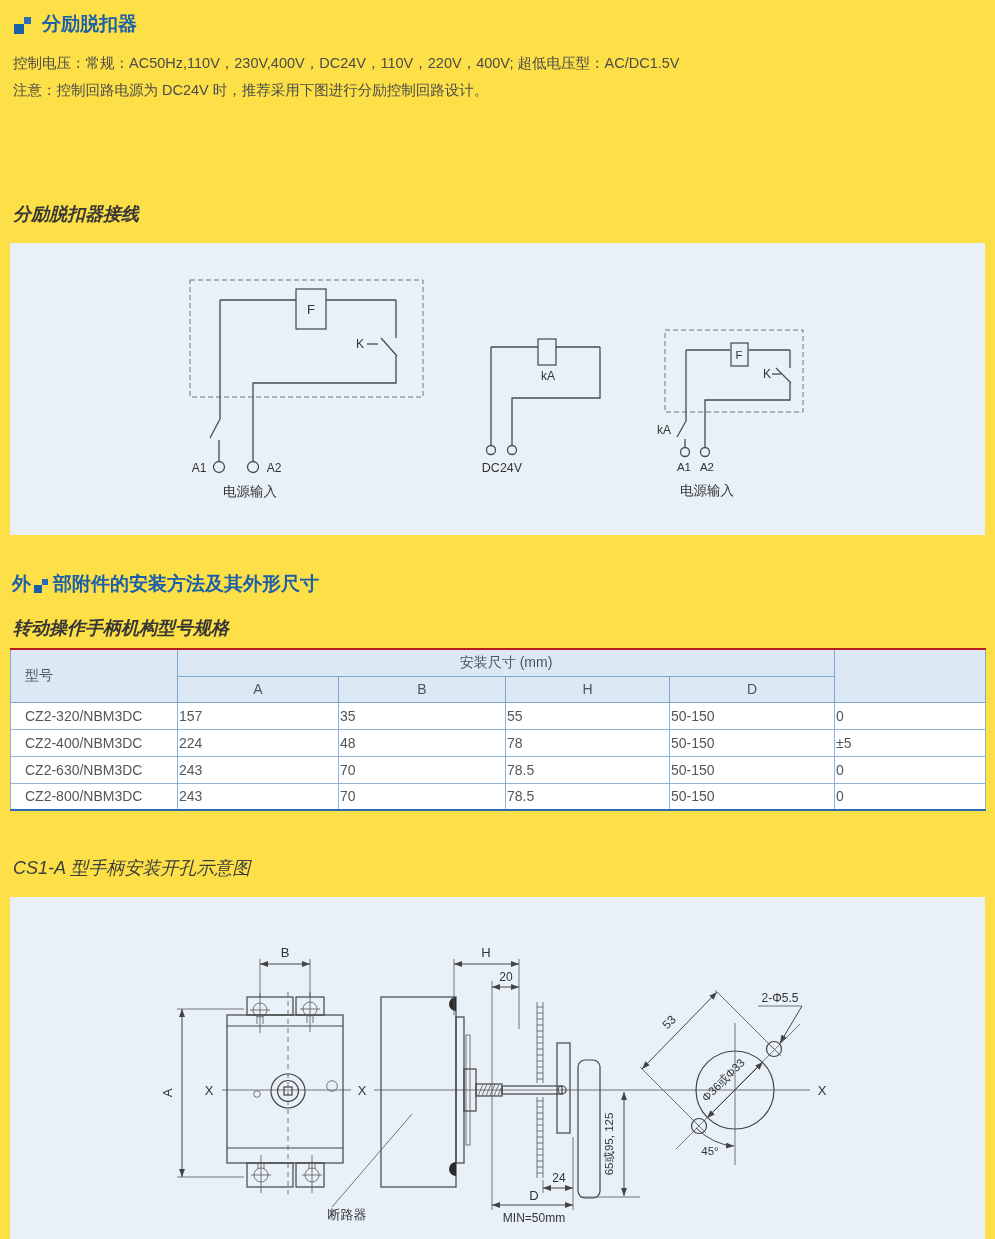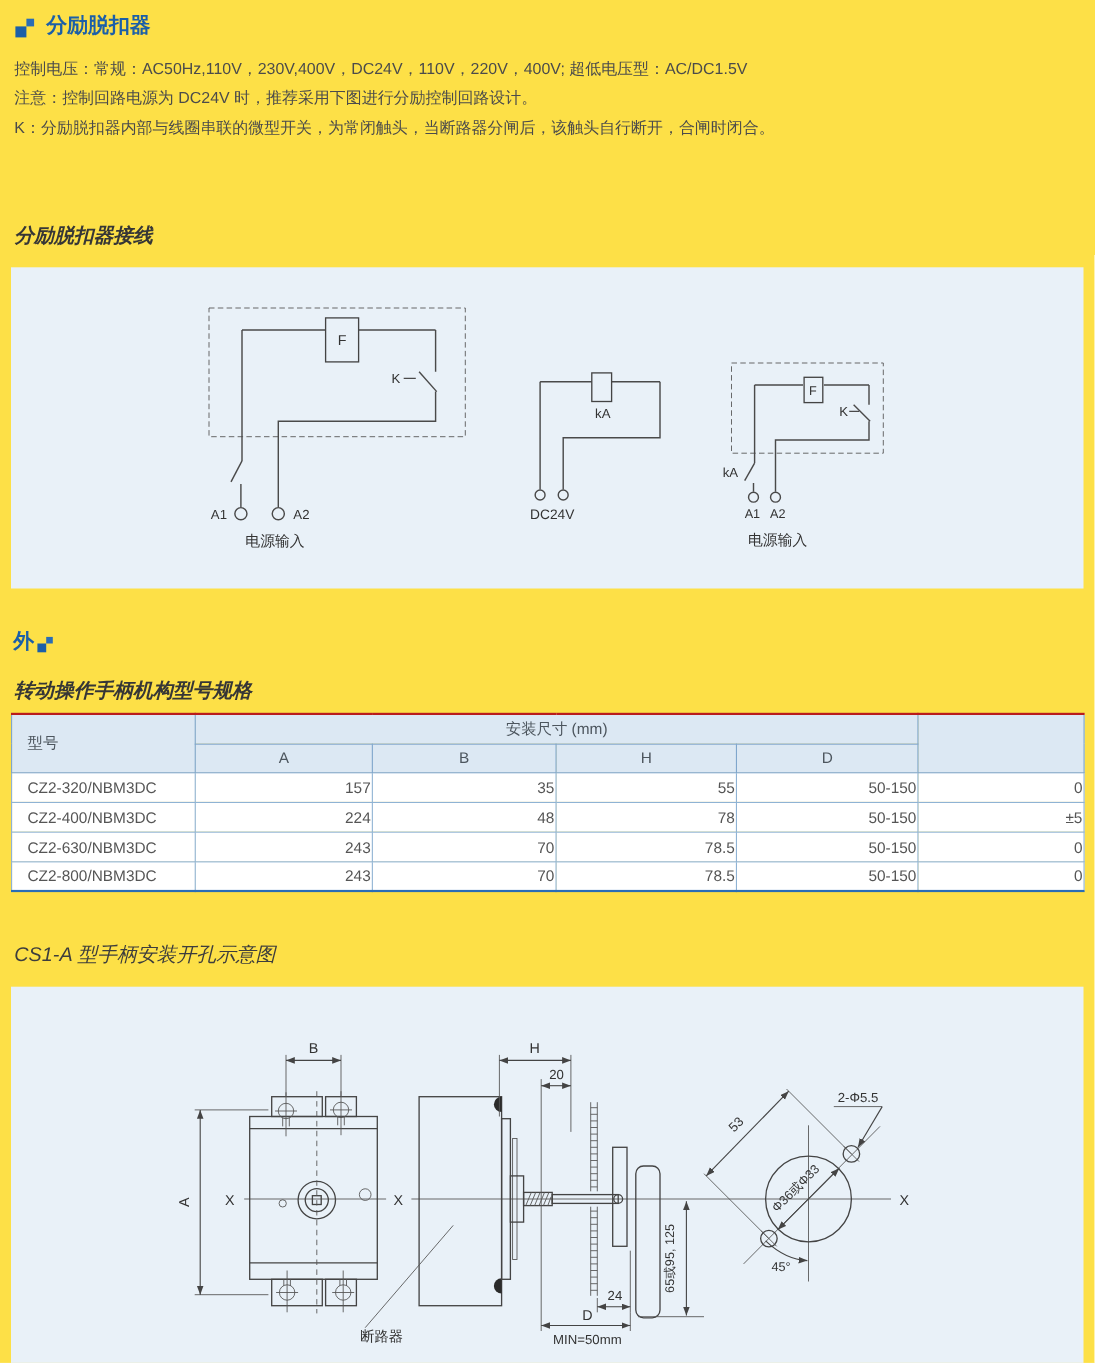--- a/index.html
+++ b/index.html
@@ -16,21 +16,21 @@
   .mark.small .b2{width:6px;height:6px;}
   .para{font-size:14.5px;line-height:27px;color:#4b4b4b;}
   .subhead{font-size:18px;font-weight:600;color:#363636;font-style:italic;}
   .subhead.light{font-weight:400;color:#3d3d3d;}
   .panel{background:#e9f1f8;}
   
   table.spec{border-collapse:collapse;table-layout:fixed;width:975px;
              border-top:2px solid #b91c1c;border-bottom:2px solid #2a6db5;font-size:14px;}
   table.spec th,table.spec td{border:1px solid #8fb3d4;box-sizing:border-box;font-weight:normal;}
   table.spec th{background:#dce8f3;color:#4d565e;border-color:#7fa6cc;}
-  table.spec td{background:#ffffff;color:#555;text-align:right;height:27px;}
+  table.spec td{background:#ffffff;color:#555;text-align:left;height:27px;}
   table.spec .model{text-align:left;padding-left:14px;}
   table.spec tr.h1 th{height:27px;}
   table.spec tr.h2 th{height:26px;}
   svg text{font-family:"Liberation Sans","DejaVu Sans",sans-serif;fill:#333;}
   .wire{stroke:#4a4a4a;stroke-width:1.3;fill:none;}
   .thin{stroke:#555;stroke-width:0.8;fill:none;}
   .dim{stroke:#444;stroke-width:1;fill:none;}
   .outline{stroke:#444;stroke-width:1.2;fill:none;}
 </style>
 </head>
@@ -42,21 +42,20 @@
     <span class="mark">
         <span class="b1"></span>
         <span class="b2"></span>
       </span>
     <span style="margin-left:11px;">分励脱扣器</span>
   </div>
 
   <div class="abs para" style="left:13px;top:50px;width:970px;">
     <div>控制电压：常规：AC50Hz,110V，230V,400V，DC24V，110V，220V，400V; 超低电压型：AC/DC1.5V</div>
     <div>注意：控制回路电源为 DC24V 时，推荐采用下图进行分励控制回路设计。</div>
-    <div>K：分励脱扣器内部与线圈串联的微型开关，为常闭触头，当断路器分闸后，该触头自行断开，合闸时闭合。</div>
   </div>
 
   <div class="abs subhead" style="left:13px;top:202px;">分励脱扣器接线</div>
 
   <div class="abs panel" style="left:10px;top:243px;width:975px;height:292px;">
     <svg width="975" height="292" viewBox="0 0 975 292">
 
       <g>
         <rect x="180" y="37" width="233" height="117" class="thin" stroke-dasharray="5,3"></rect>
         <path class="wire" d="M210,57 H286 M316,57 H386 M386,57 V95 M386,113 V140 H243 V218 M210,57 V176 M209,197 V218"></path>
@@ -100,20 +99,21 @@
       </g>
     </svg>
   </div>
 
   <div class="abs sec-title" style="left:12px;top:574px;">
     <span>外</span>
     <span class="mark small">
         <span class="b1"></span>
         <span class="b2"></span>
       </span>
+    <span>部附件的安装方法及其外形尺寸</span>
   </div>
 
   <div class="abs subhead" style="left:13px;top:616px;">转动操作手柄机构型号规格</div>
 
   <div class="abs" style="left:10px;top:648px;">
     <table class="spec">
       <colgroup>
           <col style="width:167px">
           <col style="width:161px">
           <col style="width:167px">

